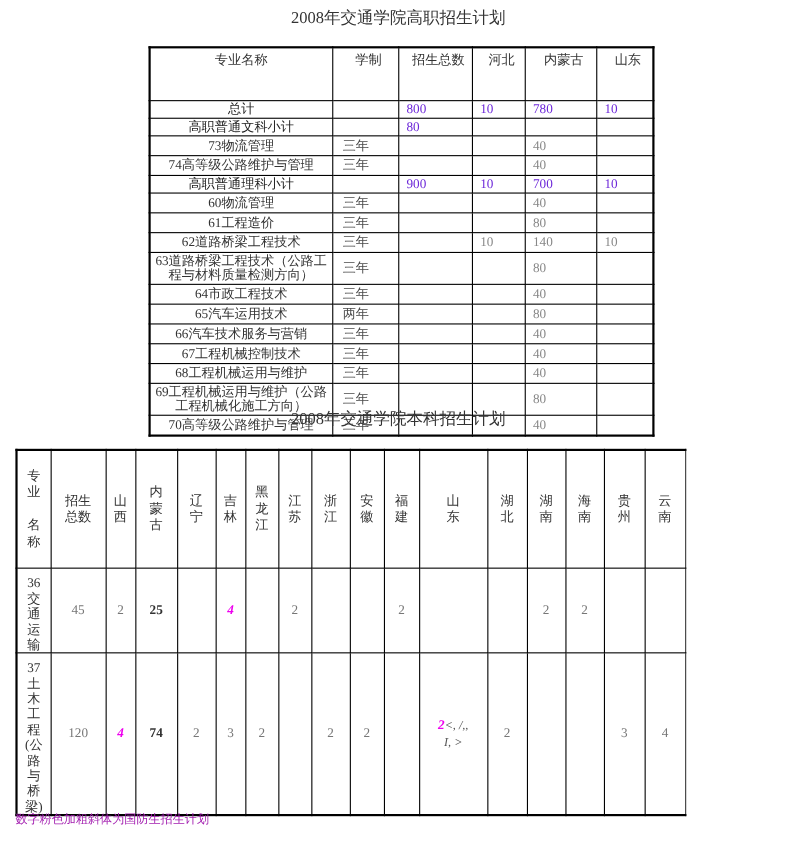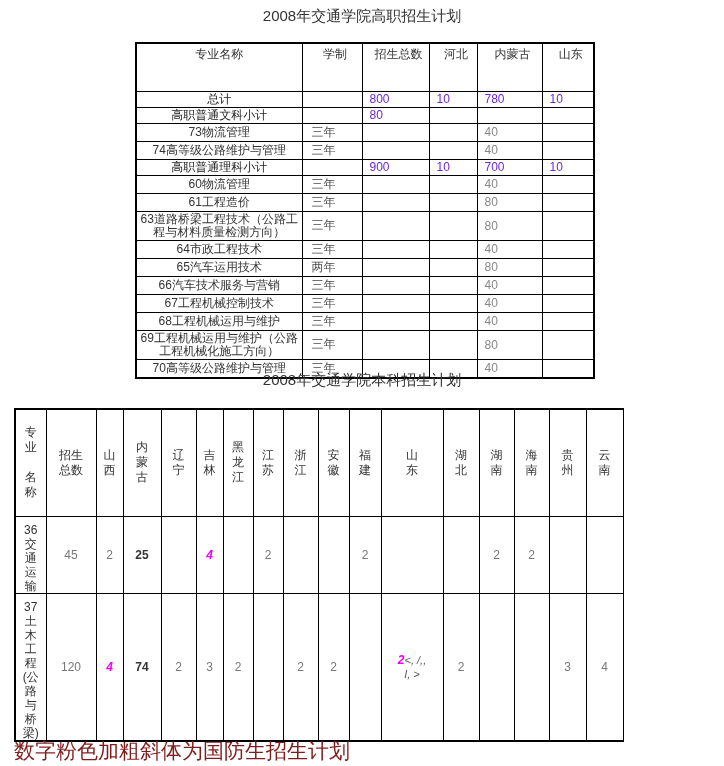--- a/index.html
+++ b/index.html
@@ -1,21 +1,21 @@
 <!DOCTYPE html>
 <html><head>
 <meta charset="utf-8">
 <style>
   html,body{margin:0;padding:0;background:#fff;}
   #page{position:relative;width:624px;height:766px;background:#fff;
-        font-family:Liberation Sans, sans-serif;color:#333;overflow:hidden;}
+        font-family:Liberation Serif, serif;color:#333;overflow:hidden;}
   .title{position:absolute;left:0;width:724px;text-align:center;font-size:15px;color:#333;}
   #title1{top:7px;}
   #title2{top:371px;}
-  #footnote{position:absolute;left:14px;top:737px;font-size:21px;color:#7f1d1d;}
+  #footnote{position:absolute;left:14px;top:737px;font-size:11px;color:#a21caf;}
 
   table{border-collapse:collapse;table-layout:fixed;}
   th,td{border:1px solid #000;padding:0;font-weight:normal;overflow:hidden;}
 
   
   #t1{position:absolute;left:135px;top:42px;width:460px;border:2px solid #000;font-size:12px;}
   #t1 thead tr{height:48px;}
   #t1 thead th{vertical-align:top;color:#333;padding-top:2px;}
   .t1h0{text-align:center;}
   .t1h{text-align:center;padding-left:6px;}
@@ -114,20 +114,28 @@
           <td class="num">40</td>
           <td class="num"></td>
         </tr>
         <tr>
           <td class="lbl">61工程造价</td>
           <td class="sys">三年</td>
           <td class="num"></td>
           <td class="num"></td>
           <td class="num">80</td>
           <td class="num"></td>
+        </tr>
+        <tr>
+          <td class="lbl">62道路桥梁工程技术</td>
+          <td class="sys">三年</td>
+          <td class="num"></td>
+          <td class="num">10</td>
+          <td class="num">140</td>
+          <td class="num">10</td>
         </tr>
         <tr>
           <td class="lbl">63道路桥梁工程技术（公路工程与材料质量检测方向）</td>
           <td class="sys">三年</td>
           <td class="num"></td>
           <td class="num"></td>
           <td class="num">80</td>
           <td class="num"></td>
         </tr>
         <tr>

